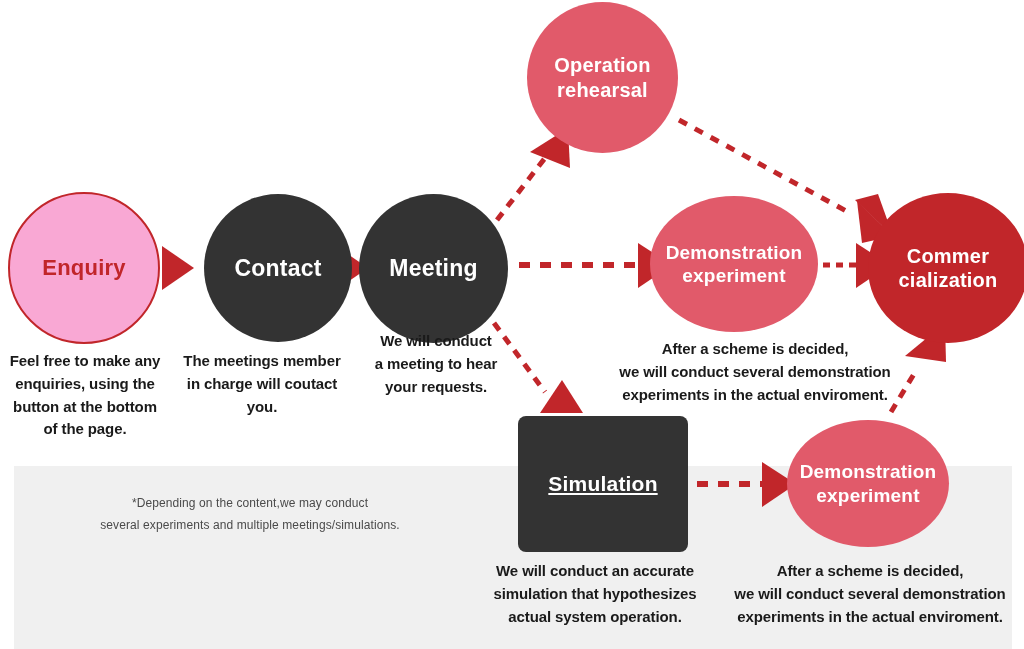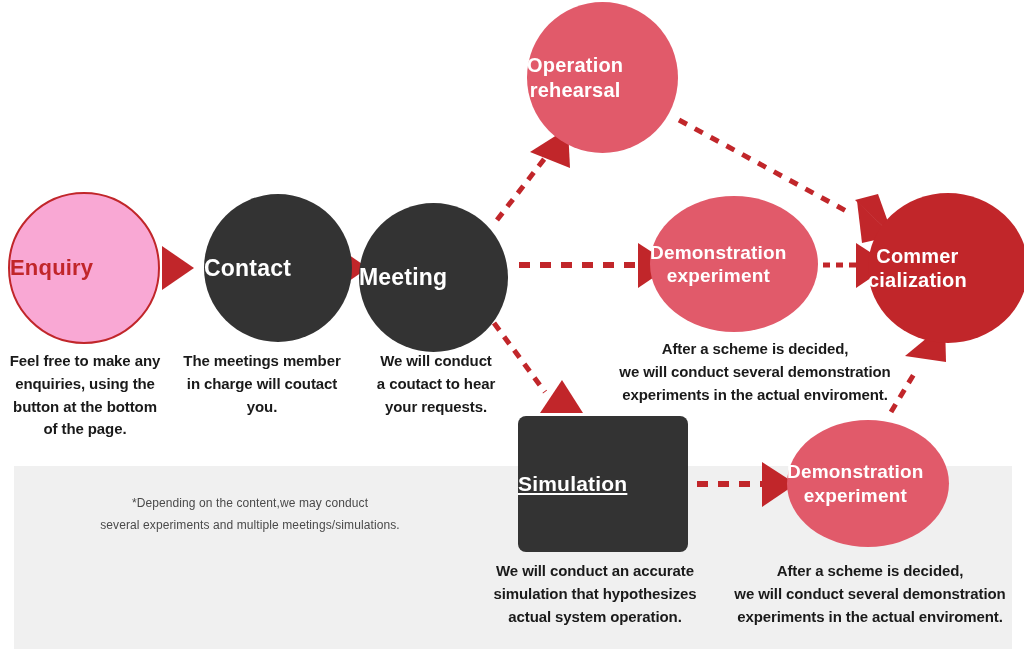--- a/index.html
+++ b/index.html
@@ -44,21 +44,21 @@
     letter-spacing: 0.1px;
     text-align: center;
   }
   .footnote div { white-space: nowrap; }
 
   
   .node {
     position: absolute;
     display: flex;
     align-items: center;
-    justify-content: flex-start;
+    justify-content: center;
     text-align: center;
     box-sizing: border-box;
     font-weight: 700;
     letter-spacing: 0.2px;
     line-height: 1.22;
   }
   .node.circle { border-radius: 50%; }
   .node.rounded { border-radius: 8px; text-decoration: underline; }
   .node.outline {
     background: #f9a8d4;
@@ -73,42 +73,42 @@
     background: #e15a6a;
     color: #ffffff;
   }
   .node.deep {
     background: #c1262a;
     color: #ffffff;
   }
 
   #node-enquiry       { left: 8px;   top: 192px; width: 152px; height: 152px; font-size: 22px; }
   #node-contact       { left: 204px; top: 194px; width: 148px; height: 148px; font-size: 23px; }
-  #node-meeting       { left: 359px; top: 203px; width: 149px; height: 149px; font-size: 23px; }
+  #node-meeting       { left: 359px; top: 194px; width: 149px; height: 149px; font-size: 23px; }
   #node-operation     { left: 527px; top: 2px;   width: 151px; height: 151px; font-size: 20px; }
   #node-demo-top      { left: 650px; top: 196px; width: 168px; height: 136px; font-size: 19px; }
   #node-commercial    { left: 868px; top: 193px; width: 160px; height: 150px; font-size: 20px; }
   #node-simulation    { left: 518px; top: 416px; width: 170px; height: 136px; font-size: 21px; }
   #node-demo-bottom   { left: 787px; top: 420px; width: 162px; height: 127px; font-size: 19px; }
 
   
   .caption {
     position: absolute;
     text-align: center;
     color: #1a1a1a;
     font-weight: 700;
     font-size: 15px;
     line-height: 1.52;
     letter-spacing: -0.1px;
   }
   .caption div { white-space: nowrap; }
 
   #cap-enquiry     { left: 0px;   top: 350px; width: 170px; }
   #cap-contact     { left: 172px; top: 350px; width: 180px; }
-  #cap-meeting     { left: 356px; top: 350px; width: 160px; }
+  #cap-meeting     { left: 356px; top: 330px; width: 160px; }
   #cap-demo-top    { left: 590px; top: 338px; width: 330px; }
   #cap-simulation  { left: 470px; top: 560px; width: 250px; }
   #cap-demo-bottom { left: 710px; top: 560px; width: 320px; }
 </style>
 </head>
 <body>
 
 <div id="canvas">
 
   <div class="grey-panel"></div>
@@ -194,21 +194,21 @@
   </div>
 
   <div class="caption" id="cap-contact">
     <div>The meetings member</div>
     <div>in charge will coutact</div>
     <div>you.</div>
   </div>
 
   <div class="caption" id="cap-meeting">
     <div>We will conduct</div>
-    <div>a coutact to hear</div>
+    <div>a meeting to hear</div>
     <div>your requests.</div>
   </div>
 
   <div class="caption" id="cap-demo-top">
     <div>After a scheme is decided,</div>
     <div>we will conduct several demonstration</div>
     <div>experiments in the actual enviroment.</div>
   </div>
 
   <div class="caption" id="cap-simulation">

